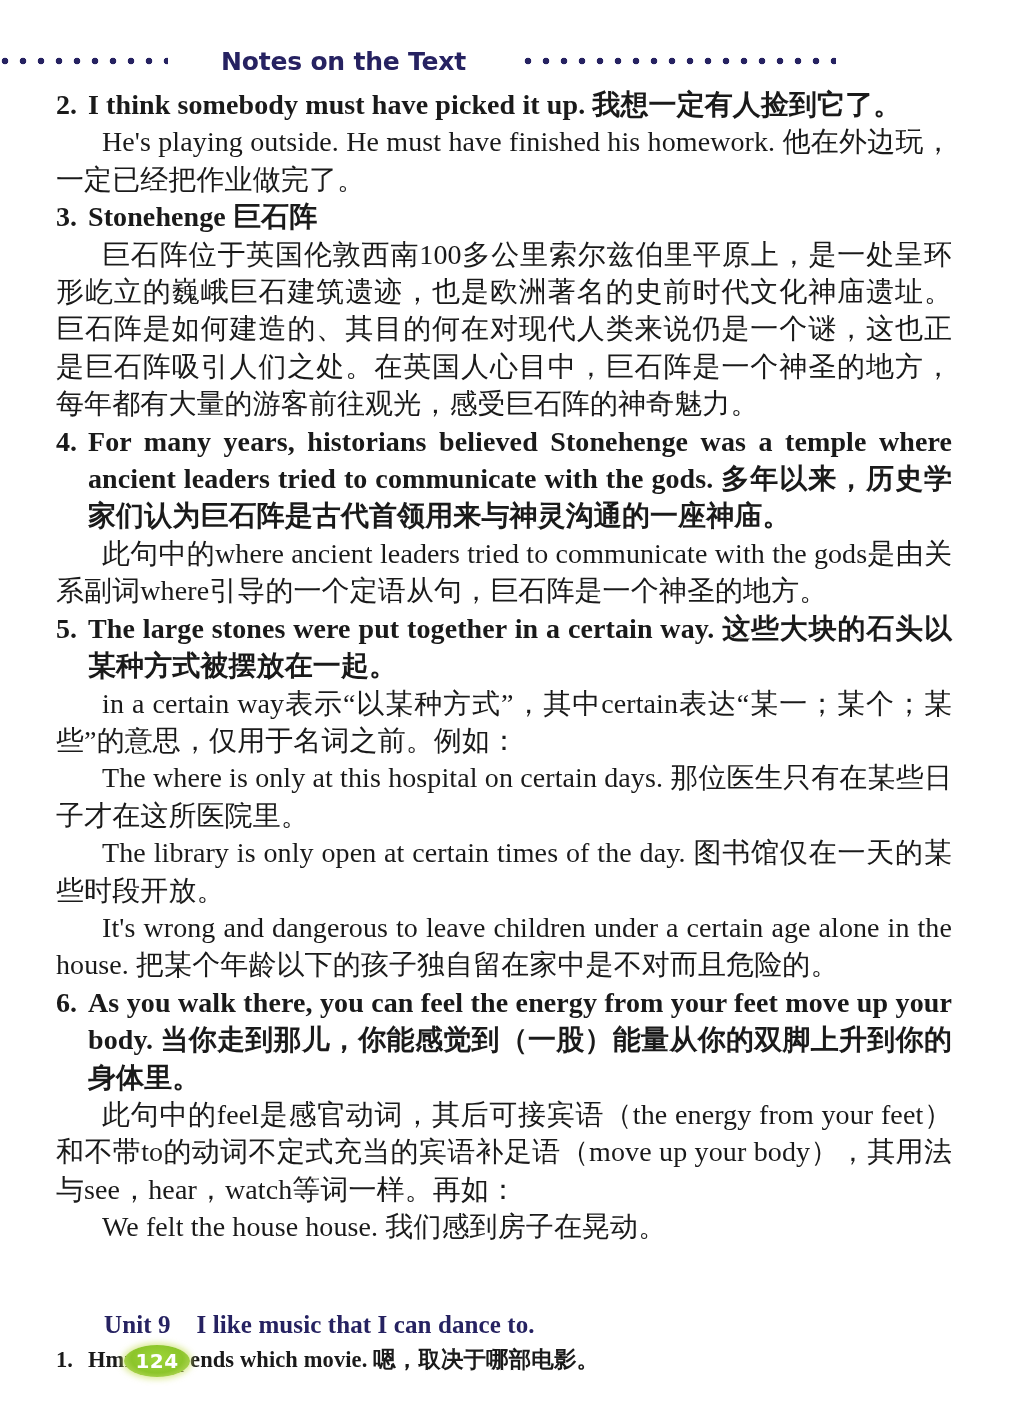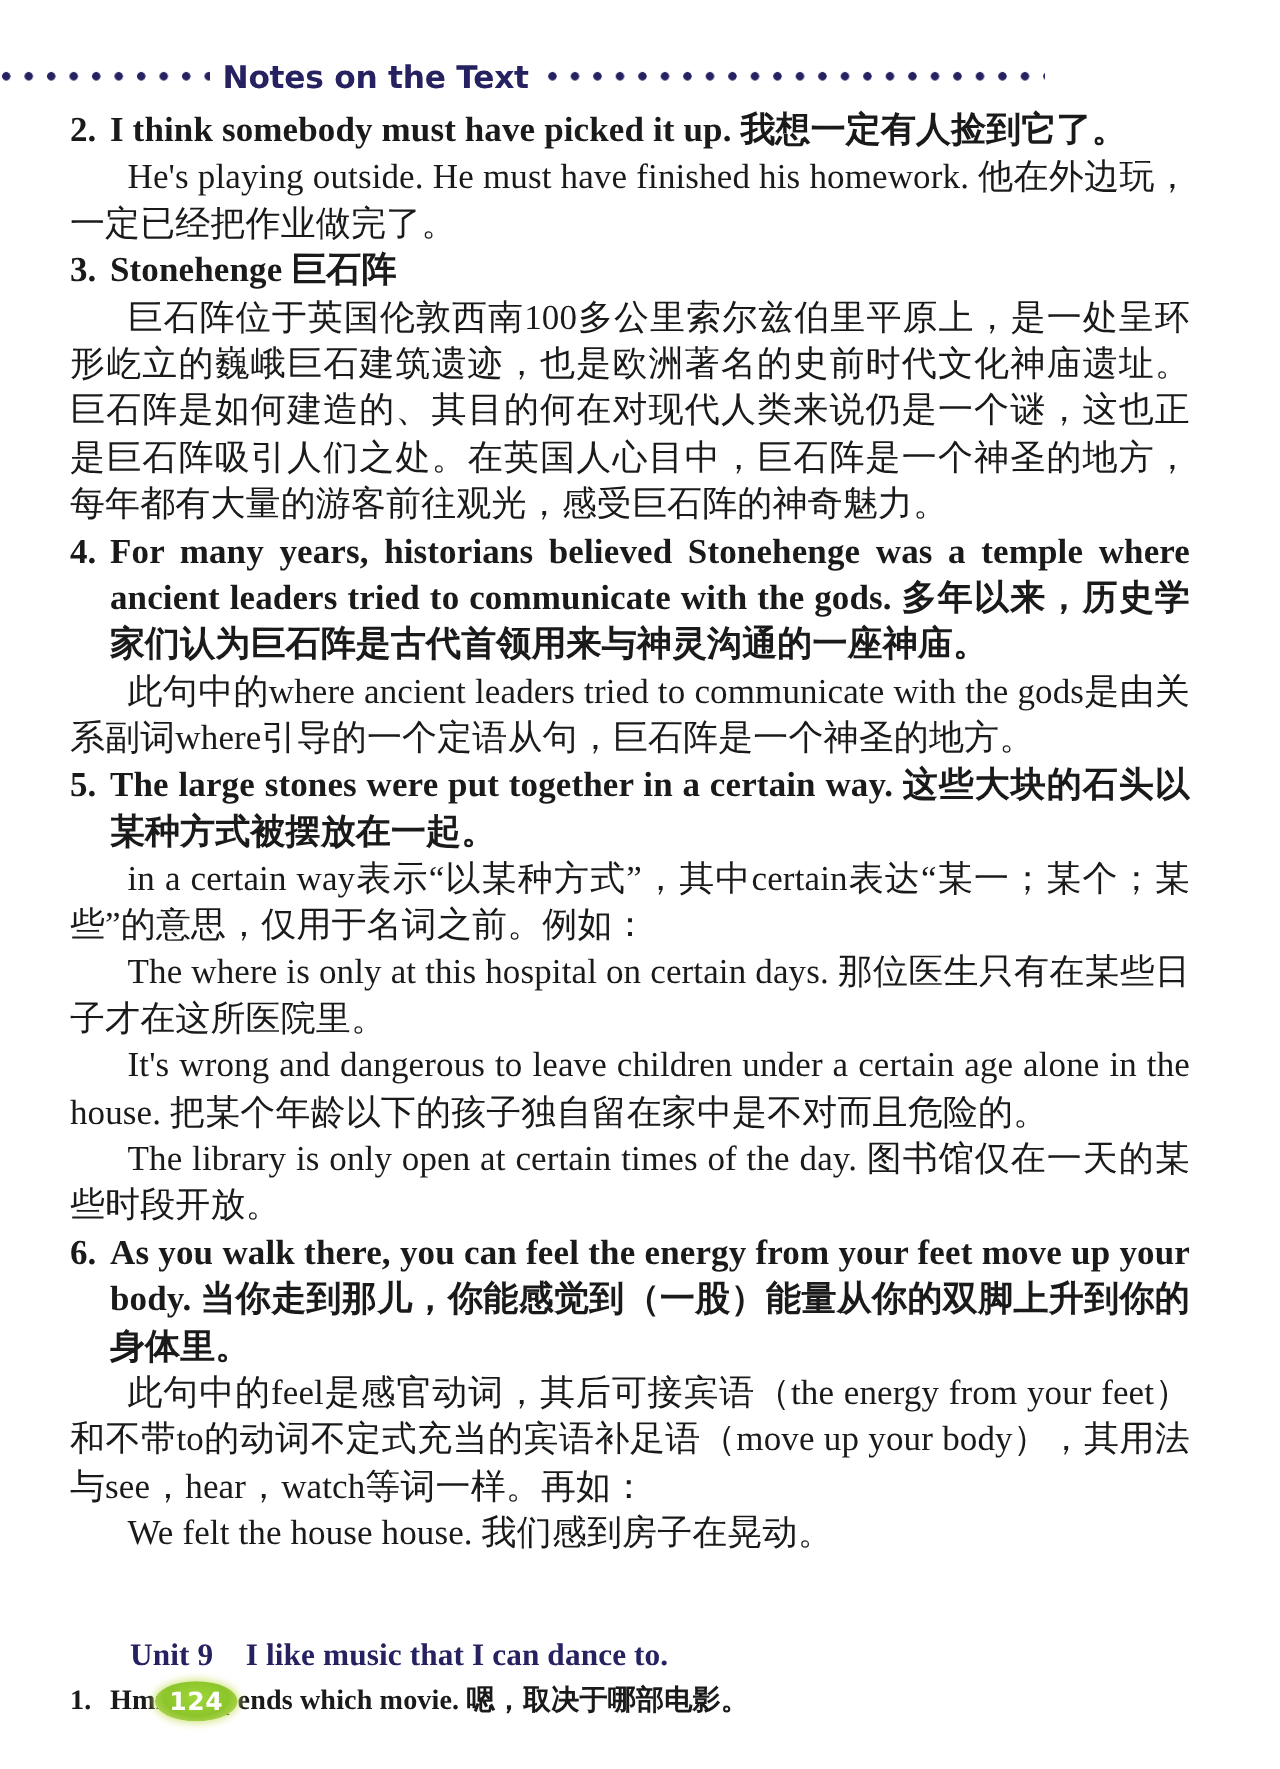--- a/index.html
+++ b/index.html
@@ -19,20 +19,21 @@
 
   
   .page-header {
     position: absolute;
     top: 40px;
     left: 0;
     width: 836px;
     height: 42px;
     display: flex;
     align-items: center;
+    gap: 43px;
   }
   .dot-rule {
     flex: 1 1 auto;
     height: 10px;
     background-image: radial-gradient(circle at 5px 5px, #262261 3.1px, rgba(255,255,255,0) 3.6px);
     background-size: 18px 10px;
     background-repeat: repeat-x;
     background-position: 0 0;
   }
   .dot-rule.left  { flex: 0 0 168px; }
@@ -155,22 +156,22 @@
 
   <p class="item"><span class="num">3.</span><span>Stonehenge 巨石阵</span></p>
   <p class="explain">巨石阵位于英国伦敦西南100多公里索尔兹伯里平原上，是一处呈环形屹立的巍峨巨石建筑遗迹，也是欧洲著名的史前时代文化神庙遗址。巨石阵是如何建造的、其目的何在对现代人类来说仍是一个谜，这也正是巨石阵吸引人们之处。在英国人心目中，巨石阵是一个神圣的地方，每年都有大量的游客前往观光，感受巨石阵的神奇魅力。</p>
 
   <p class="item"><span class="num">4.</span><span>For many years, historians believed Stonehenge was a temple where ancient leaders tried to communicate with the gods. 多年以来，历史学家们认为巨石阵是古代首领用来与神灵沟通的一座神庙。</span></p>
   <p class="explain">此句中的where ancient leaders tried to communicate with the gods是由关系副词where引导的一个定语从句，巨石阵是一个神圣的地方。</p>
 
   <p class="item"><span class="num">5.</span><span>The large stones were put together in a certain way. 这些大块的石头以某种方式被摆放在一起。</span></p>
   <p class="explain">in a certain way表示“以某种方式”，其中certain表达“某一；某个；某些”的意思，仅用于名词之前。例如：</p>
   <p class="example">The where is only at this hospital on certain days. 那位医生只有在某些日子才在这所医院里。</p>
+  <p class="example">The library is only open at certain times of the day. 图书馆仅在一天的某些时段开放。</p>
   <p class="example">It's wrong and dangerous to leave children under a certain age alone in the house. 把某个年龄以下的孩子独自留在家中是不对而且危险的。</p>
-  <p class="example">The library is only open at certain times of the day. 图书馆仅在一天的某些时段开放。</p>
 
   <p class="item"><span class="num">6.</span><span>As you walk there, you can feel the energy from your feet move up your body. 当你走到那儿，你能感觉到（一股）能量从你的双脚上升到你的身体里。</span></p>
   <p class="explain">此句中的feel是感官动词，其后可接宾语（the energy from your feet）和不带to的动词不定式充当的宾语补足语（move up your body），其用法与see，hear，watch等词一样。再如：</p>
   <p class="example">We felt the house house. 我们感到房子在晃动。</p>
 
   <p class="unit-heading"><span>Unit 9</span><span class="unit-gap"></span><span>I like music that I can dance to.</span></p>
 
   <p class="unit-item"><span class="num">1.</span><span>Hmm, depends which movie. 嗯，取决于哪部电影。</span></p>
 
 </div>

